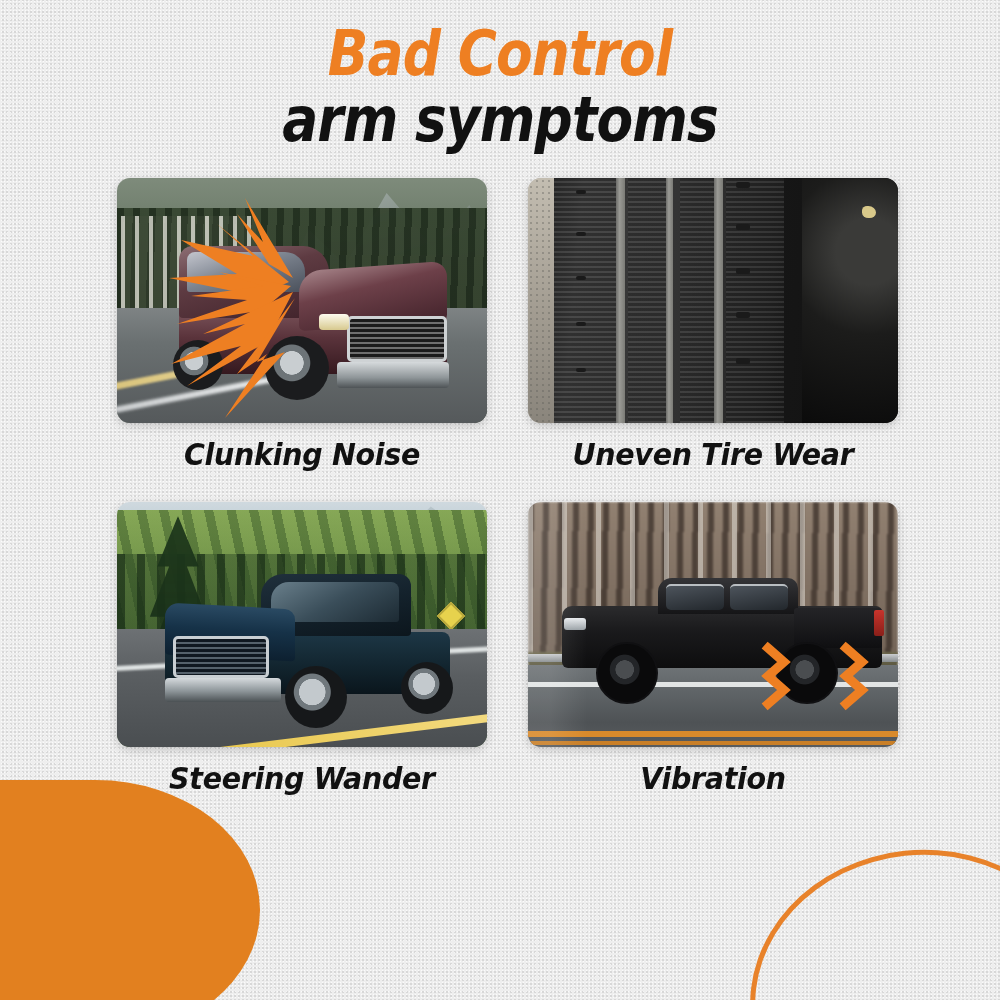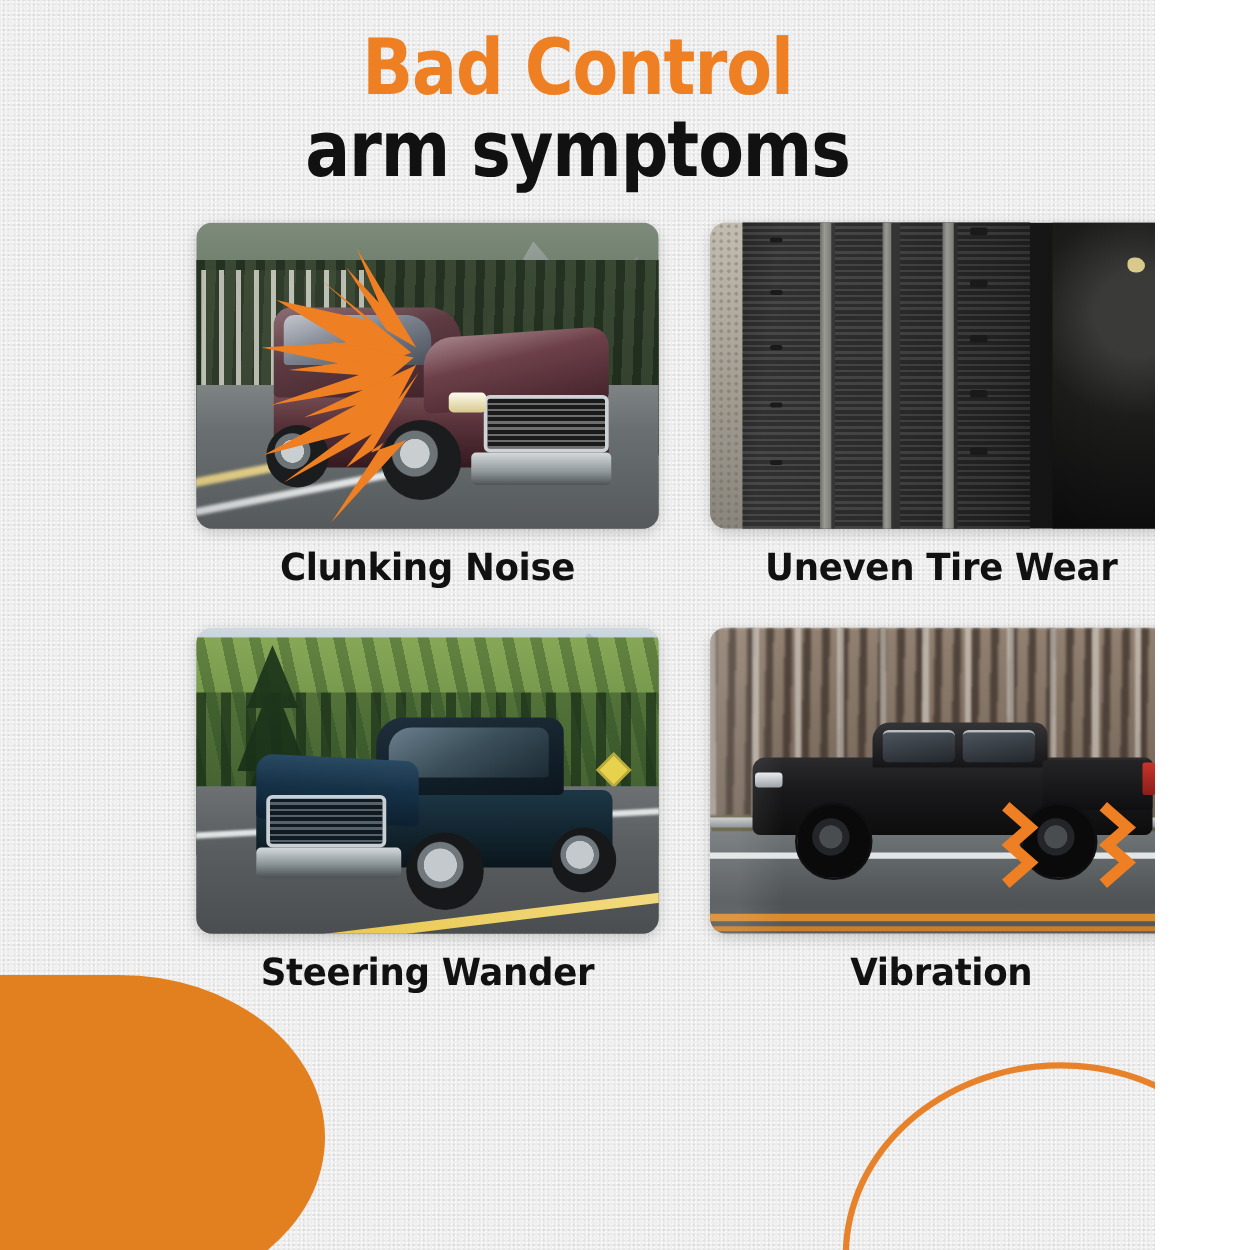--- a/index.html
+++ b/index.html
@@ -6,23 +6,24 @@
   * { margin:0; padding:0; box-sizing:border-box; }
 
   html, body {
     width:1000px; height:1000px;
     overflow:hidden;
     font-family:"Liberation Sans", sans-serif;
   }
 
   #poster {
     position:relative;
-    width:924px; height:1000px;
+    width:1000px; height:1000px;
     background:#efefef;
     overflow:hidden;
+    font-style:italic;
   }
 
   
   .bg-noise{
     position:absolute; inset:0;
     background-color:#eeeeee;
     background-image:
       radial-gradient(rgba(255,255,255,.75) 1px, transparent 1px),
       radial-gradient(rgba(150,150,150,.25) 1px, transparent 1px);
     background-size:3px 3px, 4px 4px;
@@ -111,21 +112,21 @@
   .grid{
     position:absolute;
     left:117px; top:178px;
     width:781px;
     display:grid;
     grid-template-columns:370px 370px;
     column-gap:41px;
     row-gap:30px;
     z-index:4;
   }
-  .cell{ width:370px;margin-left:40px; }
+  .cell{ width:370px; }
 
   .photo{
     position:relative;
     width:370px; height:245px;
     border-radius:13px;
     overflow:hidden;
     box-shadow:0 3px 10px rgba(0,0,0,.17);
   }
 
   .caption{

